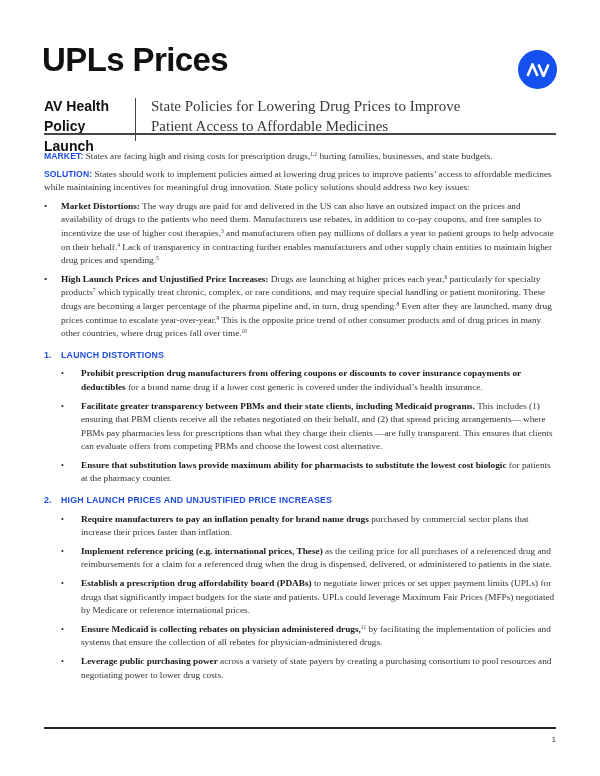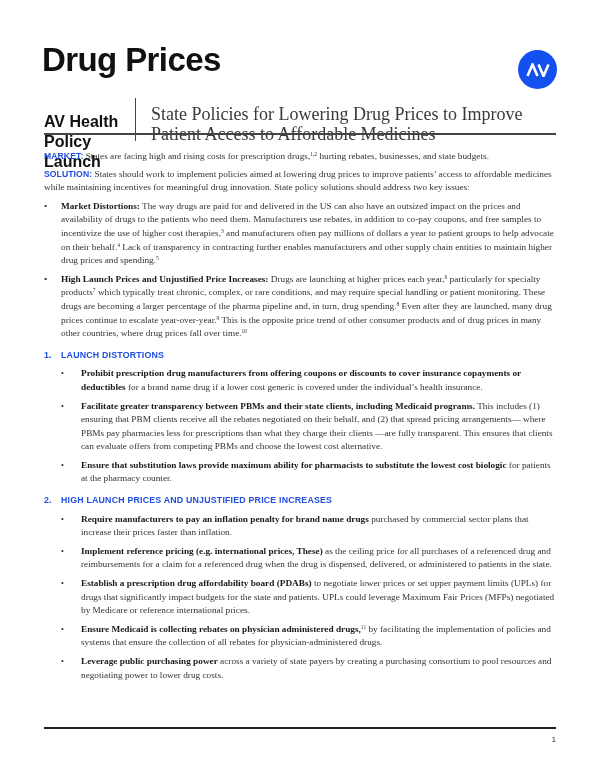--- a/index.html
+++ b/index.html
@@ -11,28 +11,28 @@
     position: absolute; left: 42px; top: 41px;
     font-family: "Liberation Sans", sans-serif; font-weight: 700;
     font-size: 33px; letter-spacing: -0.6px; color: #111111; line-height: 38px;
   }
   .logo {
     position: absolute; left: 518px; top: 50px; width: 39px; height: 39px;
     border-radius: 50%; background: #1450f0;
     display: flex; align-items: center; justify-content: center;
   }
   .brief-label {
-    position: absolute; left: 44px; top: 112px; width: 90px;
+    position: absolute; left: 44px; top: 96px; width: 90px;
     font-family: "Liberation Sans", sans-serif; font-weight: 700;
-    font-size: 16px; line-height: 20px; color: #111111;
+    font-size: 14px; line-height: 20px; color: #111111;
   }
   .vrule { position: absolute; left: 135px; top: 98px; width: 1px; height: 43px; background: #444; }
   .subtitle {
-    position: absolute; left: 151px; top: 104px;
-    font-family: "Liberation Serif", serif; font-size: 18px; line-height: 20px; color: #3a3a3a;
+    position: absolute; left: 151px; top: 96px;
+    font-family: "Liberation Serif", serif; font-size: 15px; line-height: 20px; color: #3a3a3a;
   }
   .hrule-top { position: absolute; left: 44px; top: 133px; width: 512px; height: 2px; background: #444; }
 
   .body {
     position: absolute; left: 44px; top: 150px; width: 514px;
     font-family: "Liberation Serif", serif; font-size: 9.25px; line-height: 13.6px; color: #333;
   }
   .para { margin-bottom: 4px; }
   .tag {
     font-family: "Liberation Sans", sans-serif; font-weight: 700; color: #1f4ee0;
@@ -58,21 +58,21 @@
   .page-num {
     position: absolute; left: 548px; top: 735px; width: 8px; text-align: right;
     font-family: "Liberation Sans", sans-serif; font-size: 7.5px; color: #222;
   }
 </style>
 </head>
 <body>
 
 <div class="page">
 
-  <h1 class="title">Drug Prices</h1>
+  <h1 class="title">UPLs Prices</h1>
 
   <div class="logo">
     <svg width="24" height="14" viewBox="0 0 24 14">
       <path d="M1.5 13 L6.5 1.5 L11.5 13" fill="none" stroke="#ffffff" stroke-width="2.6" stroke-linejoin="miter"></path>
       <path d="M12.5 1.5 L17.5 13 L22.5 1.5" fill="none" stroke="#ffffff" stroke-width="2.6" stroke-linejoin="miter"></path>
     </svg>
   </div>
 
   <div class="brief-label">
     <div>AV Health</div>
@@ -81,21 +81,21 @@
   <div class="vrule"></div>
   <div class="subtitle">
     <div>State Policies for Lowering Drug Prices to Improve</div>
     <div>Patient Access to Affordable Medicines</div>
   </div>
   <div class="hrule-top"></div>
 
   <div class="body">
 
     <p class="para">
-      <span class="tag">MARKET:</span><span> States are facing high and rising costs for prescription drugs,</span><sup>1,2</sup><span> hurting rebates, businesses, and state budgets.</span>
+      <span class="tag">MARKET:</span><span> States are facing high and rising costs for prescription drugs,</span><sup>1,2</sup><span> hurting families, businesses, and state budgets.</span>
     </p>
     <p class="para">
       <span class="tag">SOLUTION:</span><span> States should work to implement policies aimed at lowering drug prices to improve patients’ access to affordable medicines while maintaining incentives for meaningful drug innovation. State policy solutions should address two key issues:</span>
     </p>
 
     <ul class="bullets">
       <li>
         <b>Market Distortions:</b><span> The way drugs are paid for and delivered in the US can also have an outsized impact on the prices and availability of drugs to the patients who need them. Manufacturers use rebates, in addition to co-pay coupons, and free samples to incentivize the use of higher cost therapies,</span><sup>3</sup><span> and manufacturers often pay millions of dollars a year to patient groups to help advocate on their behalf.</span><sup>4</sup><span> Lack of transparency in contracting further enables manufacturers and other supply chain entities to maintain higher drug prices and spending.</span><sup>5</sup>
       </li>
       <li>

